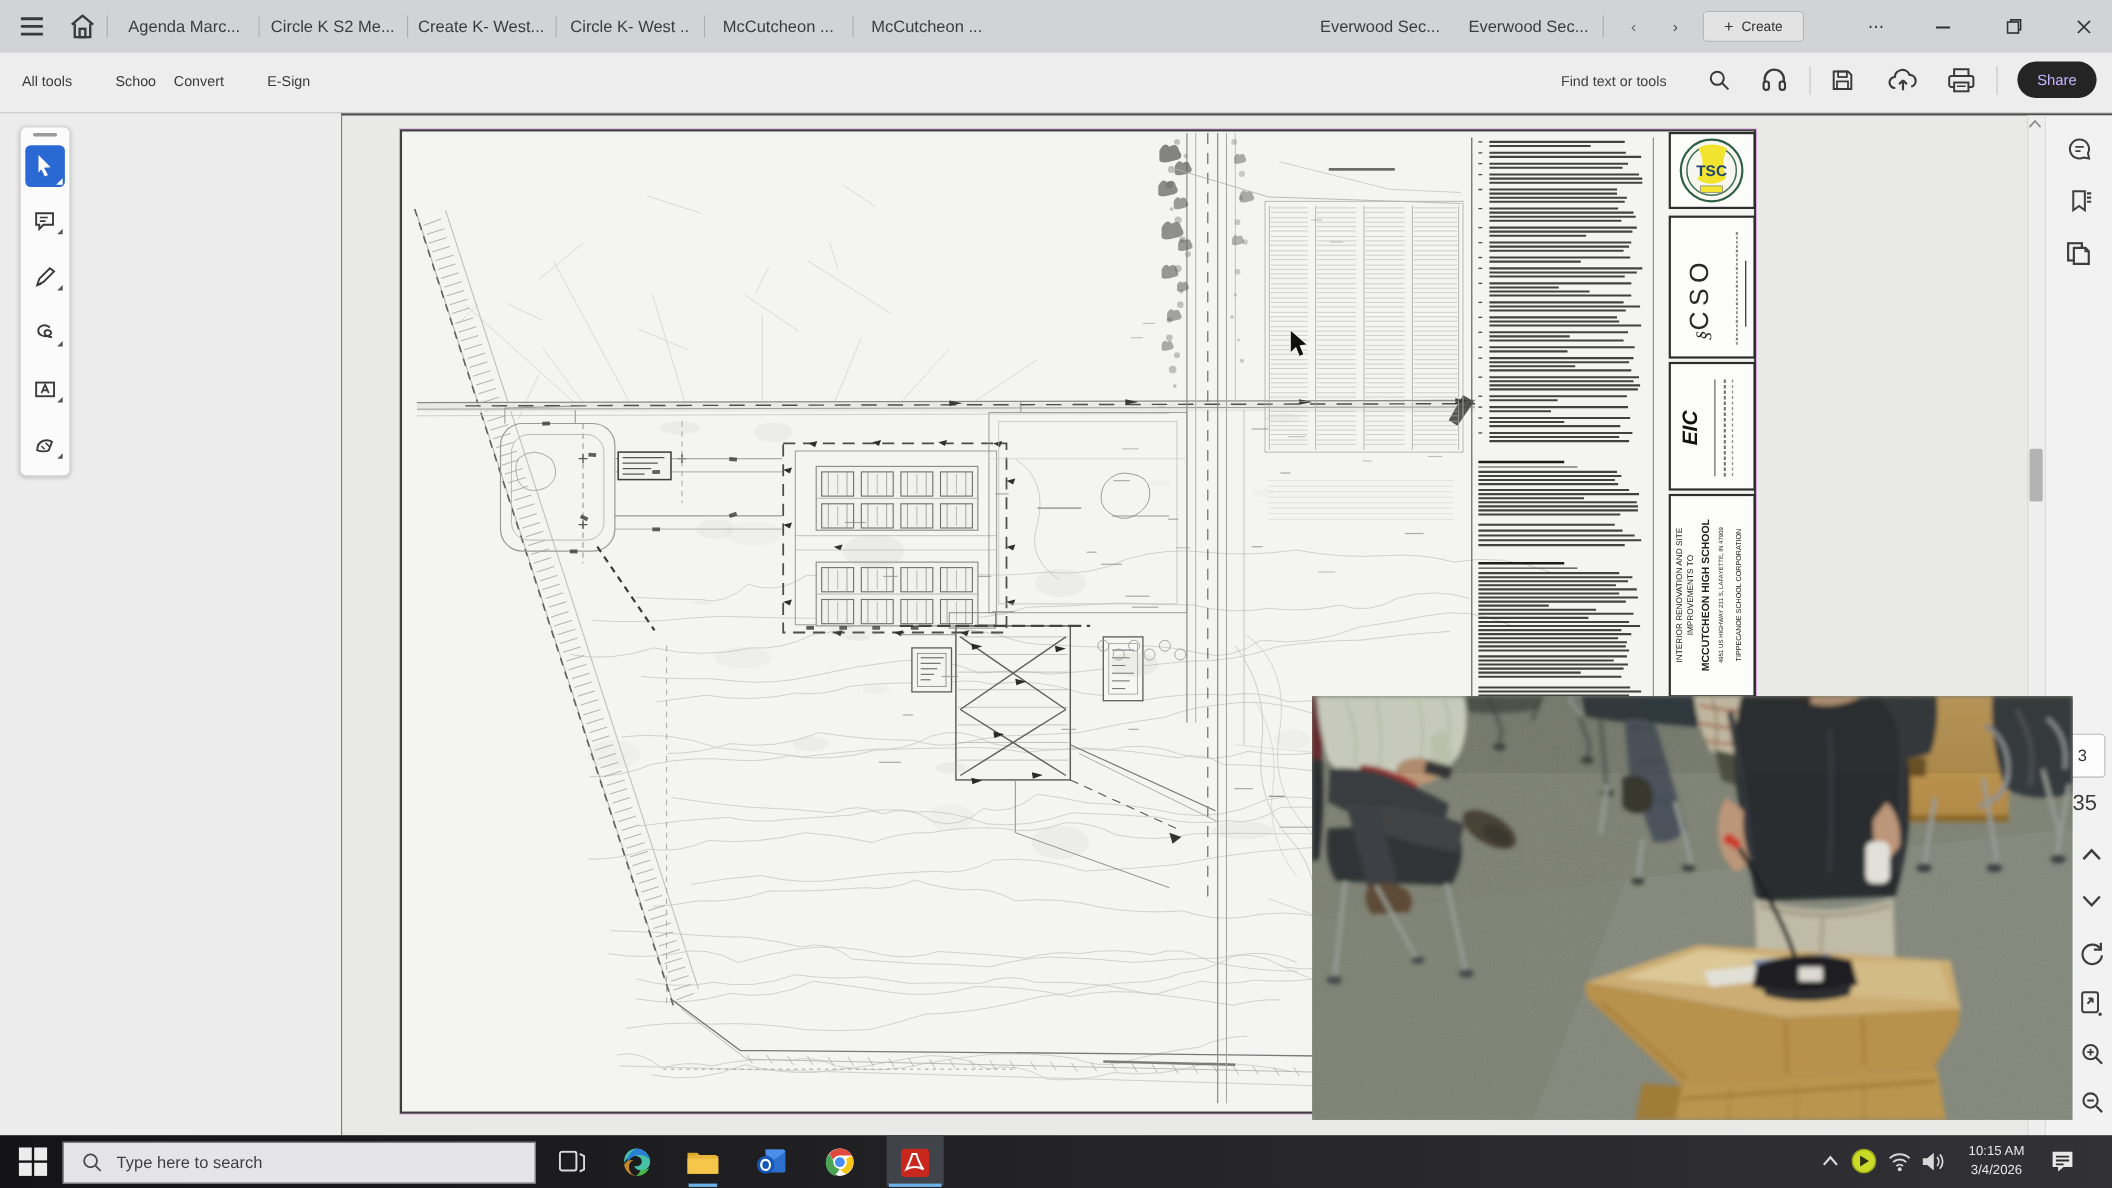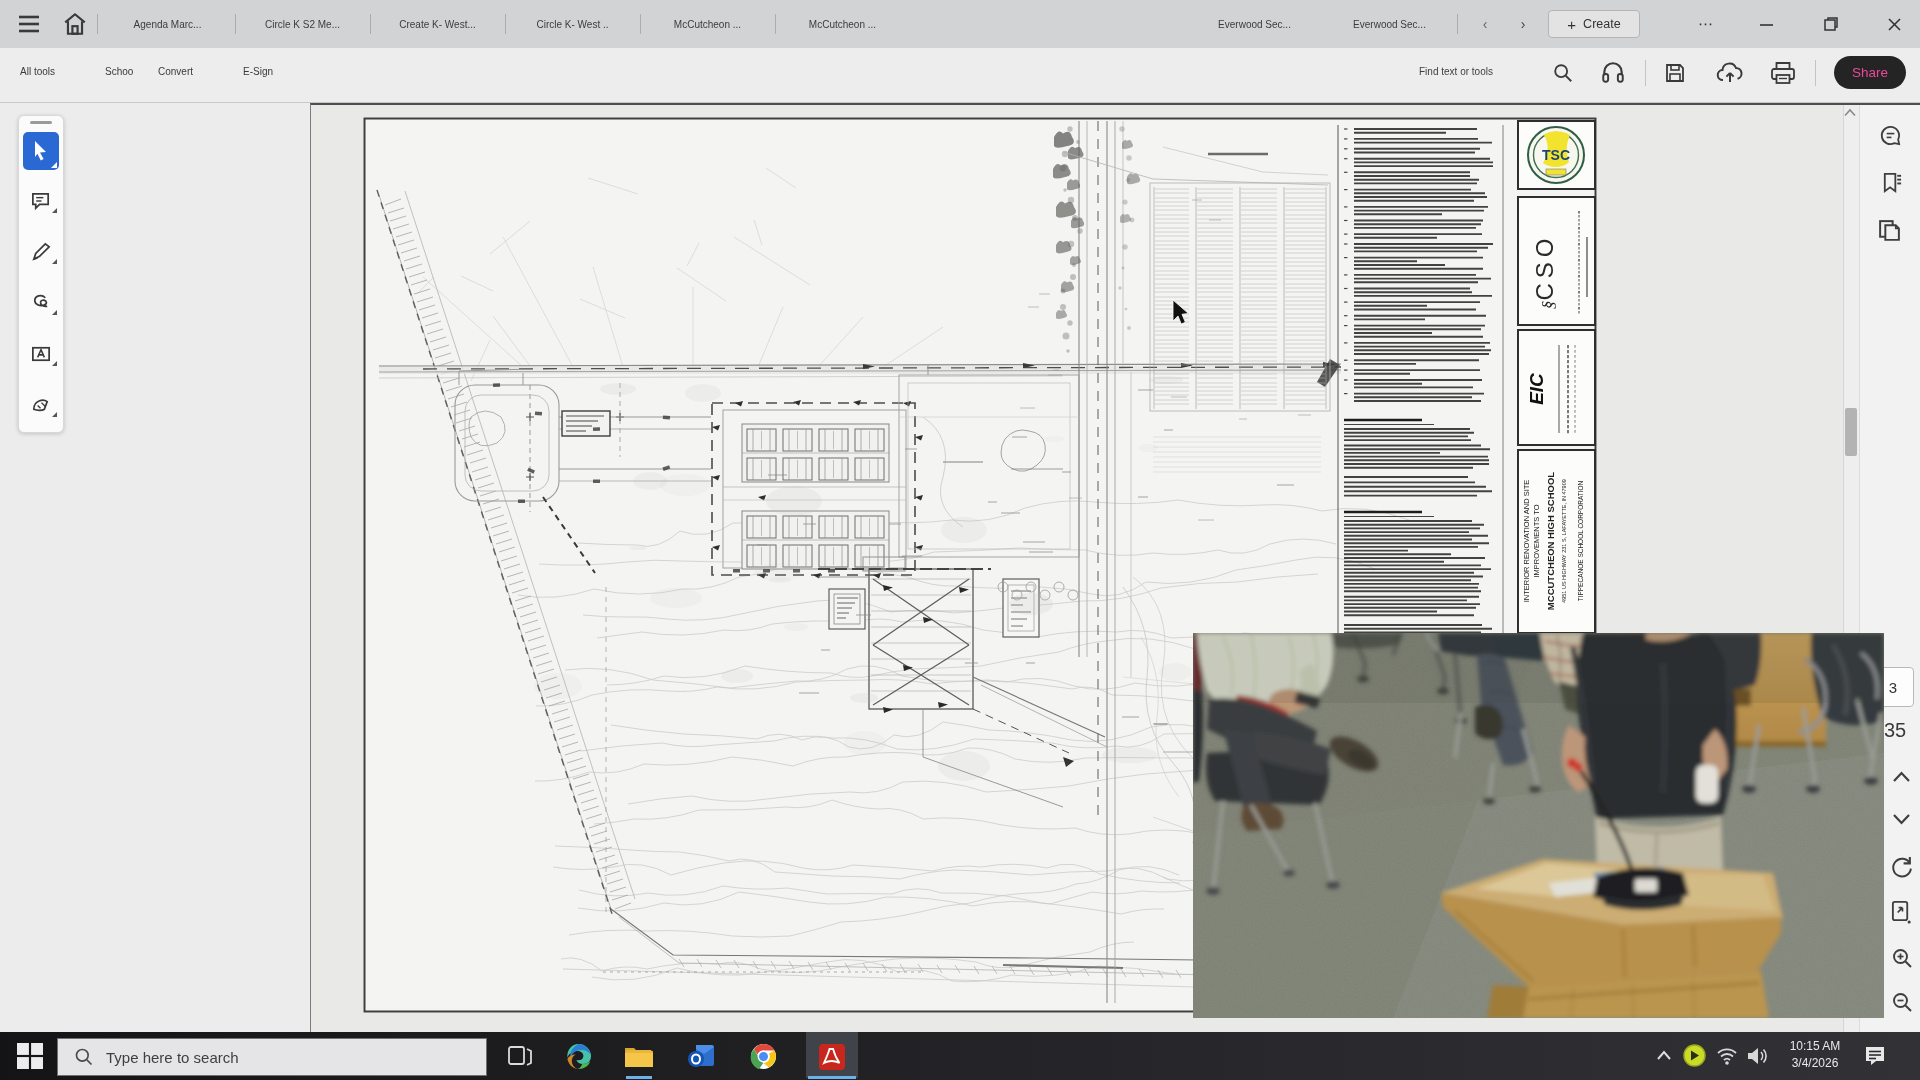--- a/index.html
+++ b/index.html
@@ -1,21 +1,21 @@
 <!DOCTYPE html>
 <html><head><meta charset="utf-8"><style>
 *{margin:0;padding:0;box-sizing:border-box}
 html,body{width:1920px;height:1080px;overflow:hidden;font-family:"Liberation Sans",sans-serif;background:#ececec}
 .abs{position:absolute}
 #tabbar{position:absolute;left:0;top:0;width:1920px;height:48px;background:#d2d3d5}
-.tab{position:absolute;top:0;height:48px;display:flex;align-items:center;justify-content:center;font-size:10px;color:#3c3c3c;white-space:nowrap}
+.tab{position:absolute;top:0;height:48px;display:flex;align-items:center;justify-content:center;font-size:15px;color:#3c3c3c;white-space:nowrap}
 .tabsep{position:absolute;top:14px;width:1px;height:20px;background:#adadad}
 #activetab{position:absolute;left:910px;top:0;width:277px;height:48px;background:#ebebeb;display:flex;align-items:center;font-size:13px;color:#2e2e2e}
 #menubar{position:absolute;left:0;top:48px;width:1920px;height:55px;background:#ededee;border-bottom:1px solid #c8c8c8}
-.menuitem{position:absolute;top:18px;font-size:10px;color:#3a3a3a}
+.menuitem{position:absolute;top:18px;font-size:13px;color:#3a3a3a}
 #docarea{position:absolute;left:310px;top:103px;width:1610px;height:929px;background:#e9e9e8;border-left:1px solid #7c7c7c;border-top:2px solid #4e4e4e}
 #page{position:absolute;left:363px;top:117px;width:1234px;height:896px;background:#d946ef}
 #toolpanel{position:absolute;left:18px;top:115px;width:46px;height:318px;background:#fbfbfb;border-radius:6px;border:1px solid #d8d8d8;box-shadow:0 1px 4px rgba(0,0,0,.18)}
 #scrolltrack{position:absolute;left:1843px;top:105px;width:16px;height:927px;background:#eeeeee;border-left:1px solid #d5d5d5}
 #scrollthumb{position:absolute;left:1845px;top:408px;width:12px;height:48px;background:#b3b3b3;border-radius:2px}
 #rightrail{position:absolute;left:1859px;top:105px;width:61px;height:927px;background:#f2f2f2;border-left:1px solid #dcdcdc}
 #taskbar{position:absolute;left:0;top:1032px;width:1920px;height:48px;background:linear-gradient(90deg,#141416 0%,#1d1d20 30%,#2b2b2f 75%,#323236 100%)}
 #searchbox{position:absolute;left:57px;top:1038px;width:430px;height:38px;background:#e5e5e7;border:1px solid #6f6f6f;display:flex;align-items:center;color:#3f3f3f;font-size:15px}
 .trayicon{position:absolute;color:#e8e8e8}
 #videobox{position:absolute;left:1193px;top:633px;width:691px;height:385px;background:#82867a}
@@ -98,21 +98,21 @@
       <path d="M7 20a5 5 0 0 1-.5-10A7 7 0 0 1 20 8a5.5 5.5 0 0 1 1.5 10.8" fill="none" stroke="#3a3a3a" stroke-width="2"></path>
       <path d="M14 22v-9m0 0-3.6 3.6M14 13l3.6 3.6" fill="none" stroke="#3a3a3a" stroke-width="2"></path>
     </svg>
     <svg class="abs" style="left:1770px;top:13px" width="26" height="24" viewBox="0 0 26 24">
       <rect x="2" y="8" width="22" height="10" rx="2" fill="none" stroke="#3a3a3a" stroke-width="1.8"></rect>
       <path d="M6.5 8V2h13v6" fill="none" stroke="#3a3a3a" stroke-width="1.8"></path>
       <rect x="6.5" y="14" width="13" height="8" fill="#ededee" stroke="#3a3a3a" stroke-width="1.8"></rect>
       <line x1="9" y1="17.5" x2="17" y2="17.5" stroke="#3a3a3a" stroke-width="1.4"></line>
     </svg>
     <div class="abs" style="left:1815px;top:12px;width:1px;height:26px;background:#c4c4c4"></div>
-    <div class="abs" style="left:1834px;top:8px;width:72px;height:33px;border-radius:17px;background:#242425;color:#ec4899;display:flex;align-items:center;justify-content:center;font-size:13.5px">Share</div>
+    <div class="abs" style="left:1834px;top:8px;width:72px;height:33px;border-radius:17px;background:#242425;color:#c4b5fd;display:flex;align-items:center;justify-content:center;font-size:13.5px">Share</div>
   </div>
 <div id="docarea"></div>
 <div id="page"><svg width="1234" height="896" viewBox="0 0 1234 896">
       <rect x="0" y="0" width="1234" height="896" fill="#f4f4f2"></rect>
       <rect x="1.5" y="1.5" width="1231" height="893" fill="none" stroke="#3e3e3e" stroke-width="2"></rect>
       <path d="M215 426 Q245 428 274 428 Q295 434 317 414 Q344 424 370 406 Q402 405 434 414 Q470 416 506 404 Q547 408 589 403 Q626 408 662 391 Q697 381 732 385 Q774 389 815 383 Q857 391 899 388 Q929 386 959 394 Q1002 386 1046 403" fill="none" stroke="#cbcbc9" stroke-width="0.8"></path>
       <path d="M176 447 Q220 450 264 445 Q292 442 319 444 Q348 445 377 445 Q420 453 462 449 Q504 452 545 460 Q569 470 593 469 Q636 473 678 470 Q704 471 729 477 Q756 484 783 465 Q828 471 873 453 Q903 449 933 443 Q972 434 1012 452" fill="none" stroke="#cbcbc9" stroke-width="0.8"></path>
       <path d="M155 478 Q193 485 231 472 Q276 482 320 472 Q348 474 376 460 Q397 458 417 451 Q453 442 488 441 Q530 450 571 435 Q614 434 656 431 Q689 433 722 433 Q756 442 790 436 Q823 440 855 433 Q881 442 907 427 Q940 417 973 427" fill="none" stroke="#cbcbc9" stroke-width="0.8"></path>
       <path d="M220 498 Q240 500 261 500 Q282 499 304 502 Q341 506 378 497 Q416 488 454 484 Q491 479 528 495 Q560 491 591 496 Q620 494 649 490 Q684 488 719 484 Q758 485 798 471 Q836 465 874 465 Q915 459 955 457" fill="none" stroke="#cbcbc9" stroke-width="0.8"></path>
       <path d="M234 521 Q256 518 279 515 Q320 522 361 513 Q385 516 409 507 Q451 502 493 505 Q516 499 539 505 Q579 499 620 513 Q647 516 674 520 Q714 512 754 515 Q781 510 808 521 Q837 520 866 518 Q896 511 926 528 Q946 536 966 539" fill="none" stroke="#cbcbc9" stroke-width="0.8"></path>

